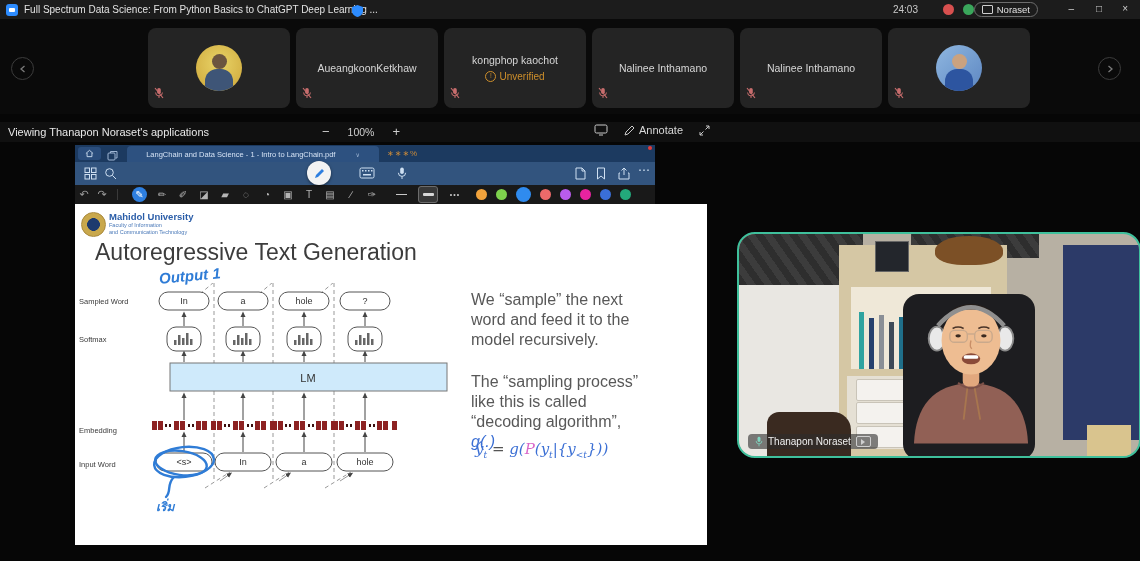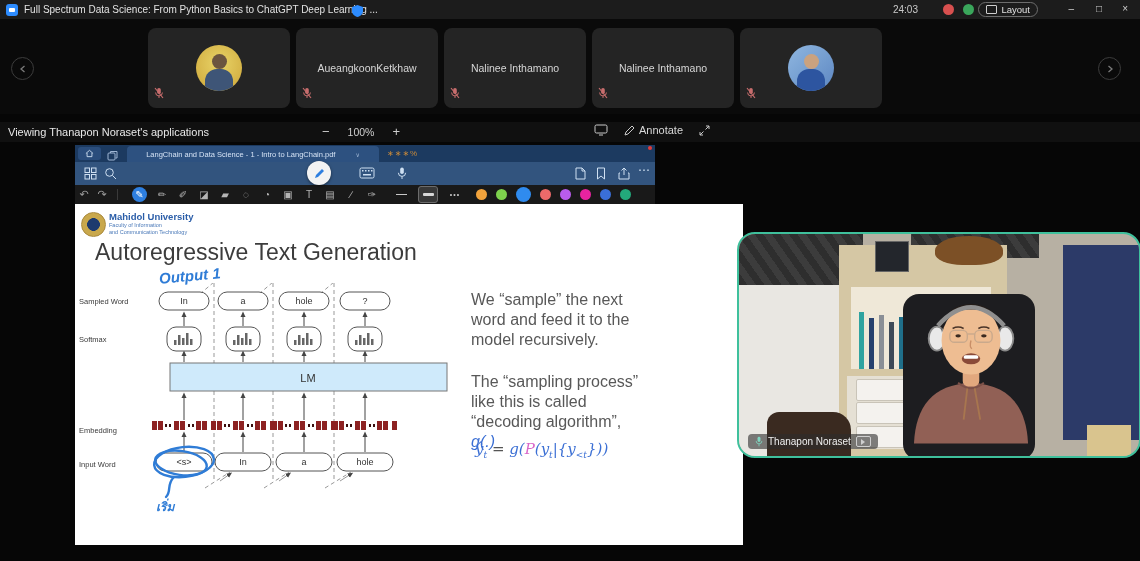--- a/index.html
+++ b/index.html
@@ -75,21 +75,21 @@
   .thicks{display:flex;align-items:center;gap:8px;margin-left:14px;}
   .th{display:flex;align-items:center;justify-content:center;width:18px;height:15px;border-radius:3px;}
   .th.sel{background:#383838;border:1px solid #6c6c6c;}
   .th .bar1{width:11px;height:1.5px;background:#c8c8c8;}
   .th .bar2{width:11px;height:3px;background:#d8d8d8;border-radius:1px;}
   .th .dots{letter-spacing:1px;color:#c8c8c8;font-size:7px;line-height:7px;}
   .pen-colors{display:flex;align-items:center;gap:9px;margin-left:12px;}
   .pen-dot{width:11px;height:11px;border-radius:50%;}
   .pen-dot.sel{width:15px;height:15px;}
   
-  .slide{position:absolute;left:0;top:59px;width:632px;height:341px;background:#ffffff;overflow:hidden;padding-left:36px;}
+  .slide{position:absolute;left:0;top:59px;width:632px;height:341px;background:#ffffff;overflow:hidden;}
   .logo{position:absolute;left:6px;top:8px;width:23px;height:23px;border-radius:50%;
       background:radial-gradient(circle at 50% 50%,#1d3a6e 0 38%,#c9a84c 40% 100%);border:1px solid #a9893c;}
   .uni{position:absolute;left:34px;top:7px;}
   .uni .u1{font-size:9.5px;font-weight:bold;color:#2a5da8;}
   .uni .u2{font-size:5.5px;color:#4a79b8;line-height:6.5px;}
   .stitle{position:absolute;left:20px;top:35px;font-size:23px;color:#3c3c3c;}
   .hand-output{position:absolute;left:84px;top:63px;font-size:15px;font-weight:bold;font-style:italic;
       color:#2f7cd6;transform:rotate(-5deg);}
   .rowlab{position:absolute;left:4px;width:72px;text-align:left;font-size:7.5px;color:#3a3a3a;}
   .p-body{position:absolute;left:396px;width:178px;font-size:16px;line-height:20px;color:#585858;}
@@ -139,21 +139,21 @@
     <svg width="11" height="12" viewBox="0 0 11 12">
         <path d="M5.5 0 L11 2 V6 C11 9.5 8 11.3 5.5 12 C3 11.3 0 9.5 0 6 V2 Z" fill="#2d8cff"></path>
       </svg>
   </span>
   <span class="tb-meeting">Meeting Info</span>
   <span class="tb-time">24:03</span>
   <span class="tb-circle tb-rec"></span>
   <span class="tb-circle tb-go"></span>
   <span class="tb-layout">
     <i></i>
-    <span>Layout</span>
+    <span>Noraset</span>
   </span>
   <span class="tb-win" style="right:66px">–</span>
   <span class="tb-win" style="right:38px">□</span>
   <span class="tb-win" style="right:12px">×</span>
 </div>
 
 <div class="strip">
   <span class="chev" style="left:11px">
     <svg width="8" height="8" viewBox="0 0 8 8">
         <polyline points="5.5,1 2,4 5.5,7" fill="none" stroke-width="1.3"></polyline>
@@ -181,20 +181,35 @@
       <span class="mutedmic">
         <svg width="10" height="12" viewBox="0 0 10 12">
             <rect x="3.2" y="1" width="3.6" height="6" rx="1.8" fill="#c76d6d"></rect>
             <path d="M1.6 5.5a3.4 3.4 0 0 0 6.8 0" stroke="#c76d6d" fill="none"></path>
             <line x1="5" y1="9" x2="5" y2="11" stroke="#c76d6d"></line>
             <line x1="1" y1="1" x2="9" y2="11" stroke="#c76d6d" stroke-width="1.2"></line>
           </svg>
       </span>
     </div>
 
+    <div class="tile">
+      <span class="tile-name">kongphop kaochot</span>
+      <span class="badge">
+        <span class="ic">!</span>
+        <span>Unverified</span>
+      </span>
+      <span class="mutedmic">
+        <svg width="10" height="12" viewBox="0 0 10 12">
+            <rect x="3.2" y="1" width="3.6" height="6" rx="1.8" fill="#c76d6d"></rect>
+            <path d="M1.6 5.5a3.4 3.4 0 0 0 6.8 0" stroke="#c76d6d" fill="none"></path>
+            <line x1="5" y1="9" x2="5" y2="11" stroke="#c76d6d"></line>
+            <line x1="1" y1="1" x2="9" y2="11" stroke="#c76d6d" stroke-width="1.2"></line>
+          </svg>
+      </span>
+    </div>
 
     <div class="tile">
       <span class="tile-name">Nalinee Inthamano</span>
       <span class="mutedmic">
         <svg width="10" height="12" viewBox="0 0 10 12">
             <rect x="3.2" y="1" width="3.6" height="6" rx="1.8" fill="#c76d6d"></rect>
             <path d="M1.6 5.5a3.4 3.4 0 0 0 6.8 0" stroke="#c76d6d" fill="none"></path>
             <line x1="5" y1="9" x2="5" y2="11" stroke="#c76d6d"></line>
             <line x1="1" y1="1" x2="9" y2="11" stroke="#c76d6d" stroke-width="1.2"></line>
           </svg>

